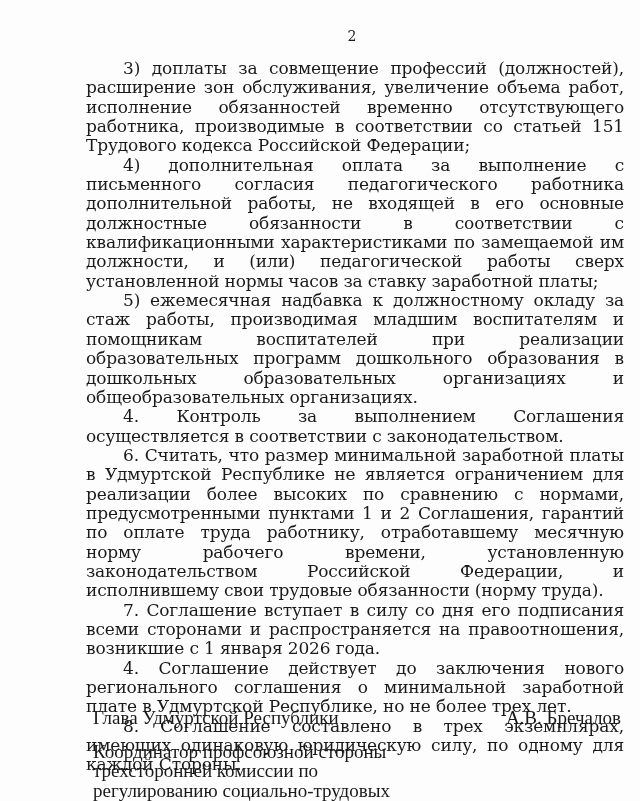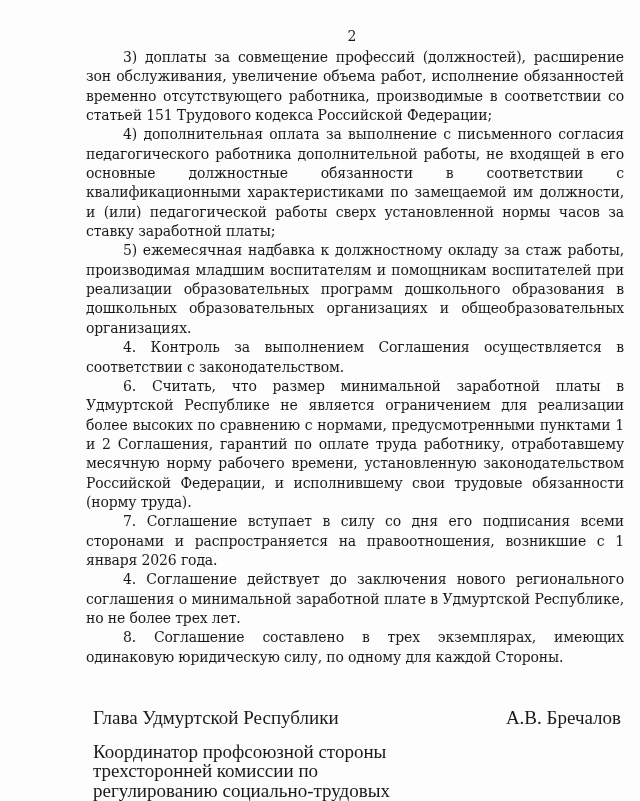--- a/index.html
+++ b/index.html
@@ -26,23 +26,23 @@
       top: 27px;
       left: 0;
       width: 704px;
       text-align: center;
       font-size: 14px;
       line-height: 18px;
     }
     .body-text {
       position: absolute;
       left: 86px;
-      top: 48px;
+      top: 59px;
       width: 538px;
-      font-size: 14px;
+      font-size: 17px;
       line-height: 19.35px;
       letter-spacing: -0.15px;
     }
     .para {
       margin: 0;
       text-align: justify;
       text-indent: 37px;
       hyphens: none;
     }
     .sig-block {

